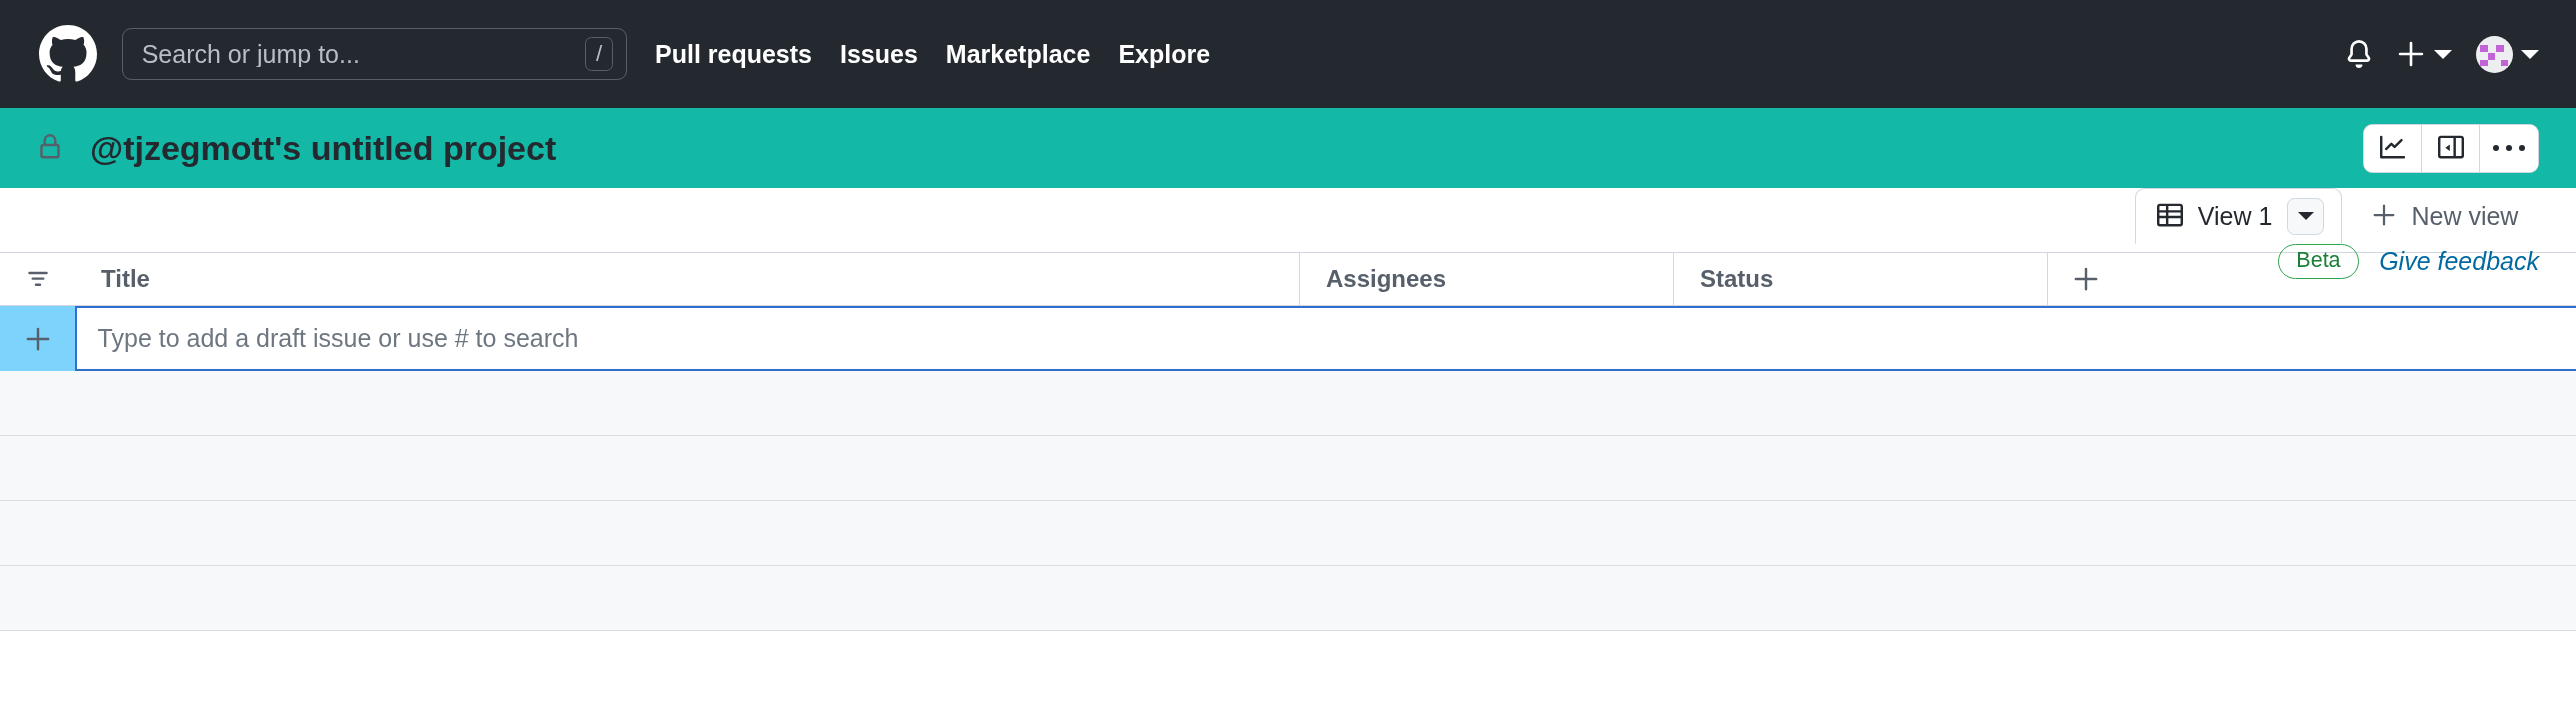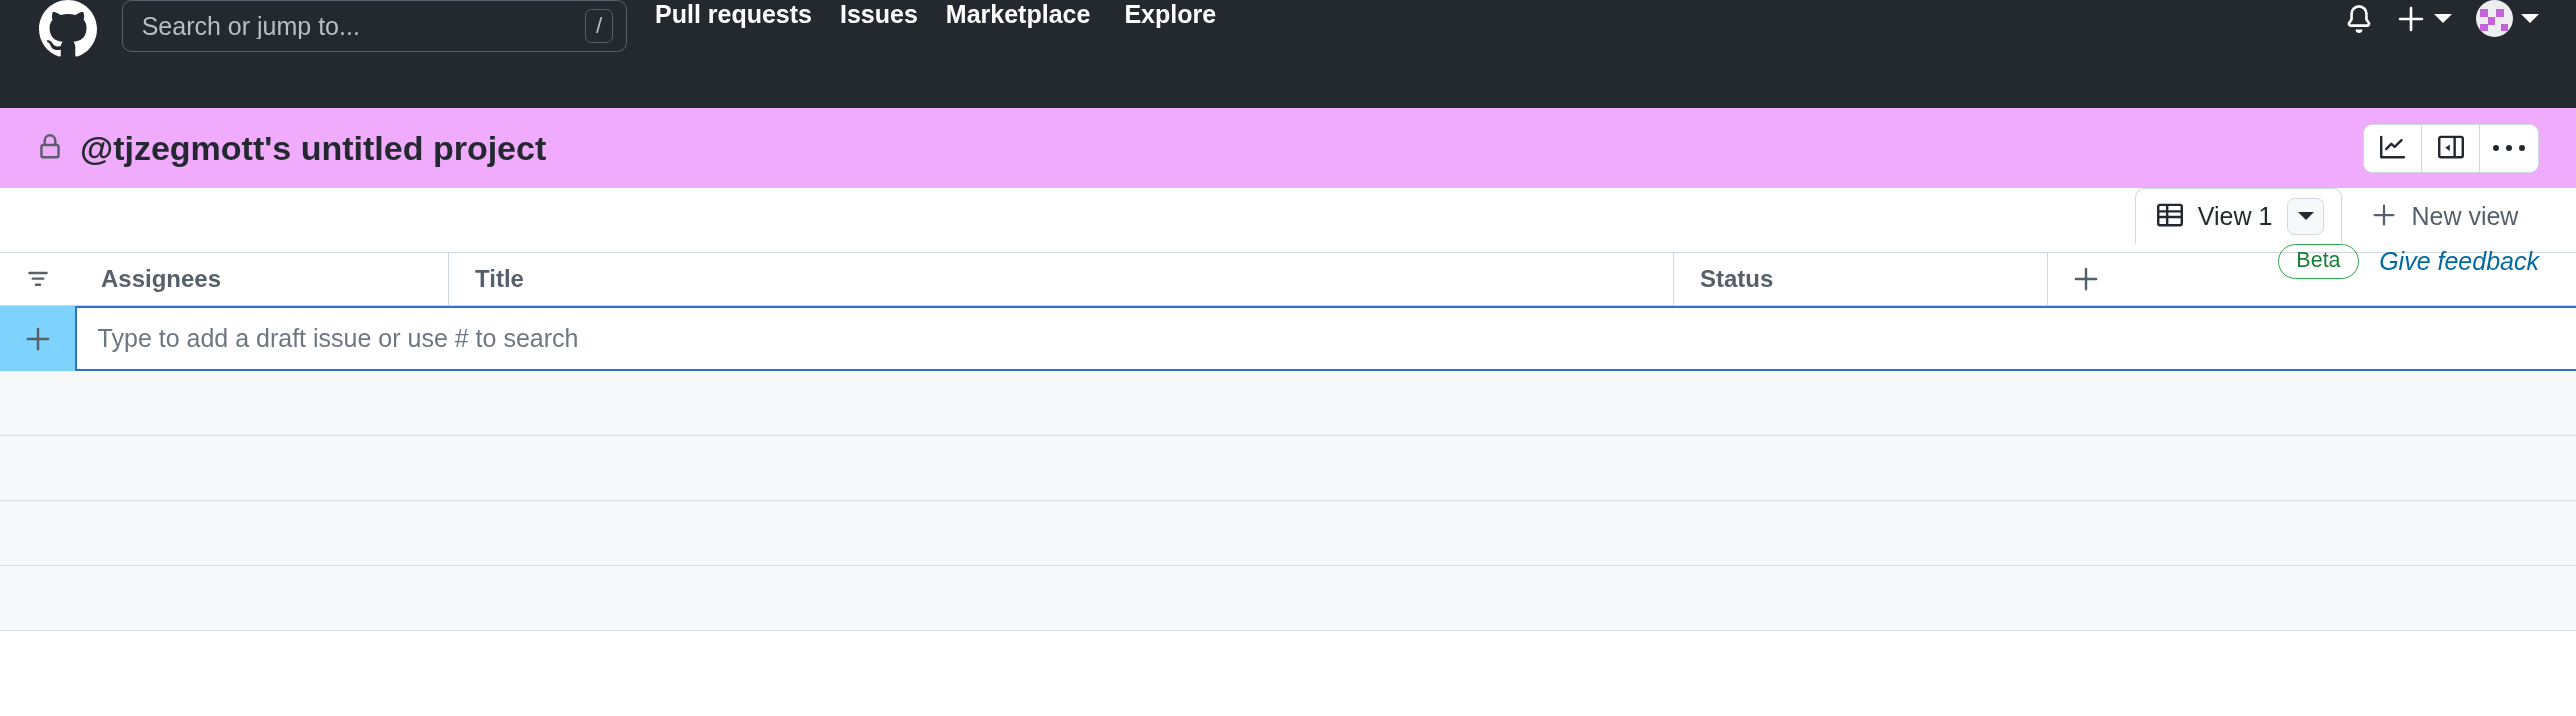--- a/index.html
+++ b/index.html
@@ -8,21 +8,21 @@
     background: #ffffff;
     font-family: "Liberation Sans", sans-serif;
     overflow: hidden;
   }
 
   
   .gh-header {
     height: 108px;
     background: #24292f;
     display: flex;
-    align-items: flex-start;
+    align-items: center;
     padding: 0 37px 0 39px;
     position: relative;
   }
   .gh-logo { width: 58px; height: 58px; flex: 0 0 auto; }
   .gh-logo svg { display: block; width: 58px; height: 58px; }
 
   .gh-search {
     margin-left: 25px;
     width: 505px;
     height: 52px;
@@ -53,21 +53,21 @@
 
   .gh-nav { display: flex; align-items: center; margin-left: 28px; }
   .gh-nav a {
     color: #ffffff;
     font-size: 25px;
     font-weight: bold;
     text-decoration: none;
     margin-right: 28px;
     white-space: nowrap;
   }
-  .gh-nav a:last-child { margin-right: 0; margin-left: 6px; }
+  .gh-nav a:last-child { margin-right: 0; }
 
   .gh-right {
     margin-left: auto;
     display: flex;
     align-items: center;
     gap: 24px;
   }
   .gh-icon-btn {
     display: flex; align-items: center;
     cursor: pointer;
@@ -94,21 +94,22 @@
     background: #c264d8;
     display: block;
   }
 
   
   .project-head {
     height: 80px;
     display: flex;
     align-items: center;
     padding: 0 37px 0 37px;
-    background: #f0abfc;
+    background: #14b8a6;
+    gap: 10px;
   }
   .lock-icon { flex: 0 0 auto; margin-right: 17px; display: block; }
   .project-title {
     font-size: 34px;
     font-weight: bold;
     color: #24292f;
     white-space: nowrap;
   }
   .head-actions {
     margin-left: auto;
@@ -426,22 +427,22 @@
 <div class="table-wrap">
 
   <div class="table-header">
     <div class="th-gutter">
       <svg width="26" height="26" viewBox="0 0 16 16" aria-hidden="true">
         <path fill="#57606a" d="M2 4.25A.75.75 0 0 1 2.75 3.5h10.5a.75.75 0 0 1 0 1.5H2.75A.75.75
           0 0 1 2 4.25zm2 3.5A.75.75 0 0 1 4.75 7h6.5a.75.75 0 0 1 0 1.5h-6.5A.75.75 0 0 1 4 7.75zm2.75
           3a.75.75 0 0 0 0 1.5h2.5a.75.75 0 0 0 0-1.5h-2.5z"></path>
       </svg>
     </div>
+    <div class="th th-title">Title</div>
     <div class="th th-assignees">Assignees</div>
-    <div class="th th-title">Title</div>
     <div class="th th-status">Status</div>
     <div class="th-add">
       <svg width="26" height="26" viewBox="0 0 16 16" aria-hidden="true">
         <path fill="#57606a" d="M7.25 1.75a.75.75 0 0 1 1.5 0V7.25h5.5a.75.75 0 0 1 0
           1.5h-5.5v5.5a.75.75 0 0 1-1.5 0v-5.5h-5.5a.75.75 0 0 1 0-1.5h5.5V1.75z"></path>
       </svg>
     </div>
   </div>
 
   <div class="draft-row">

